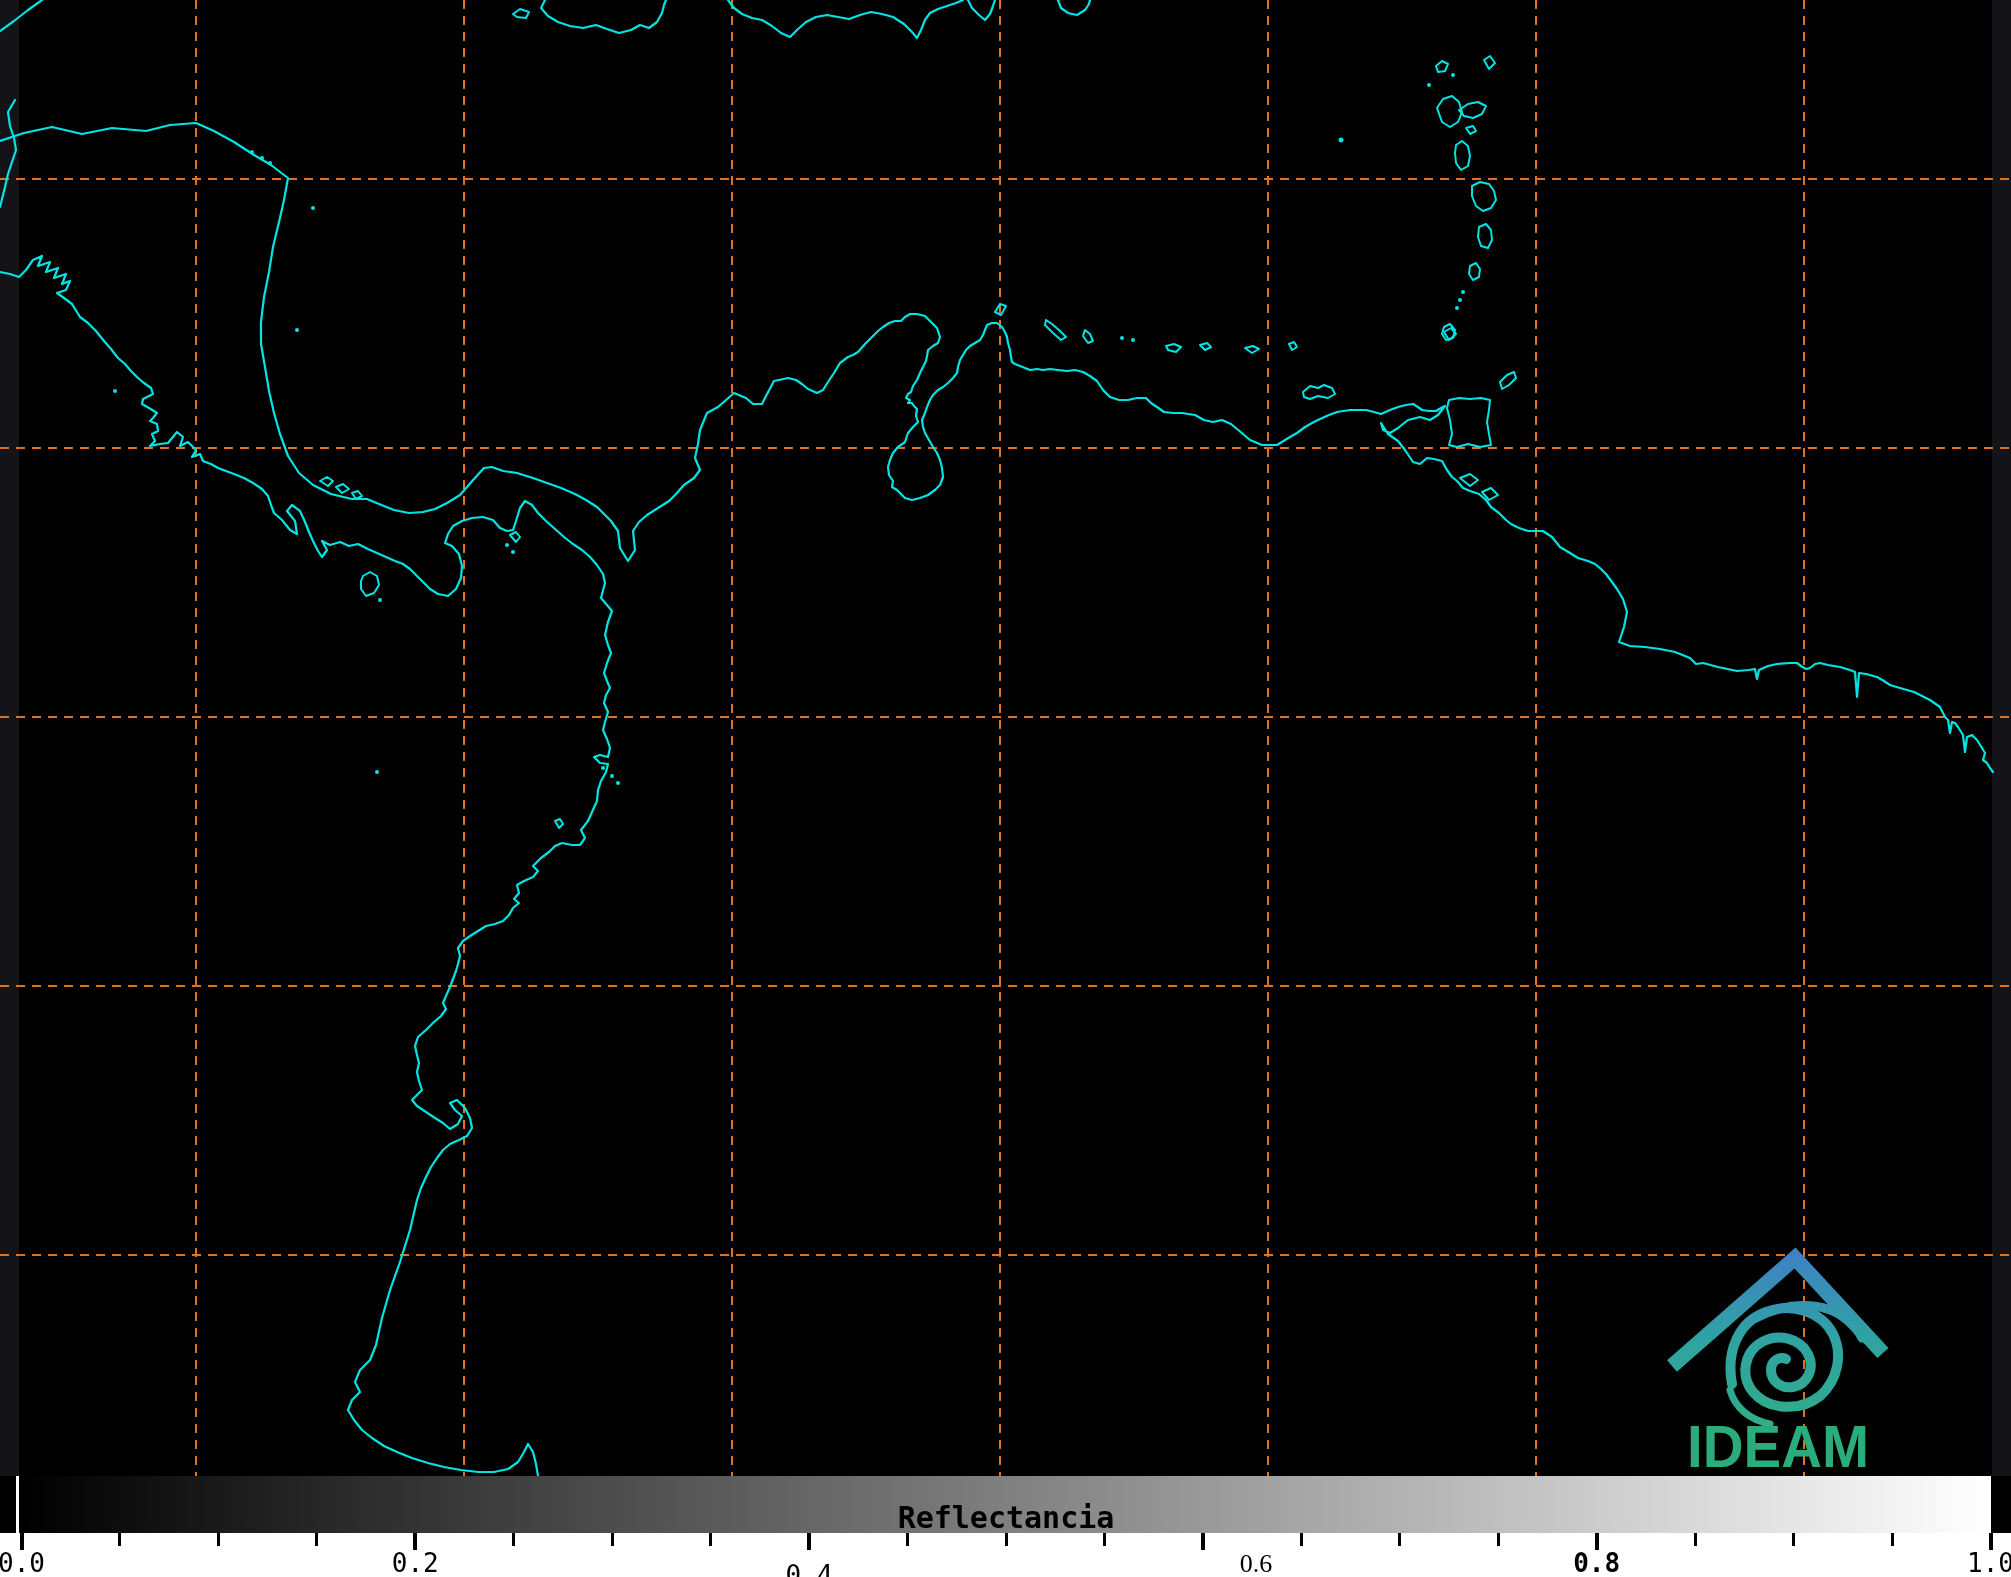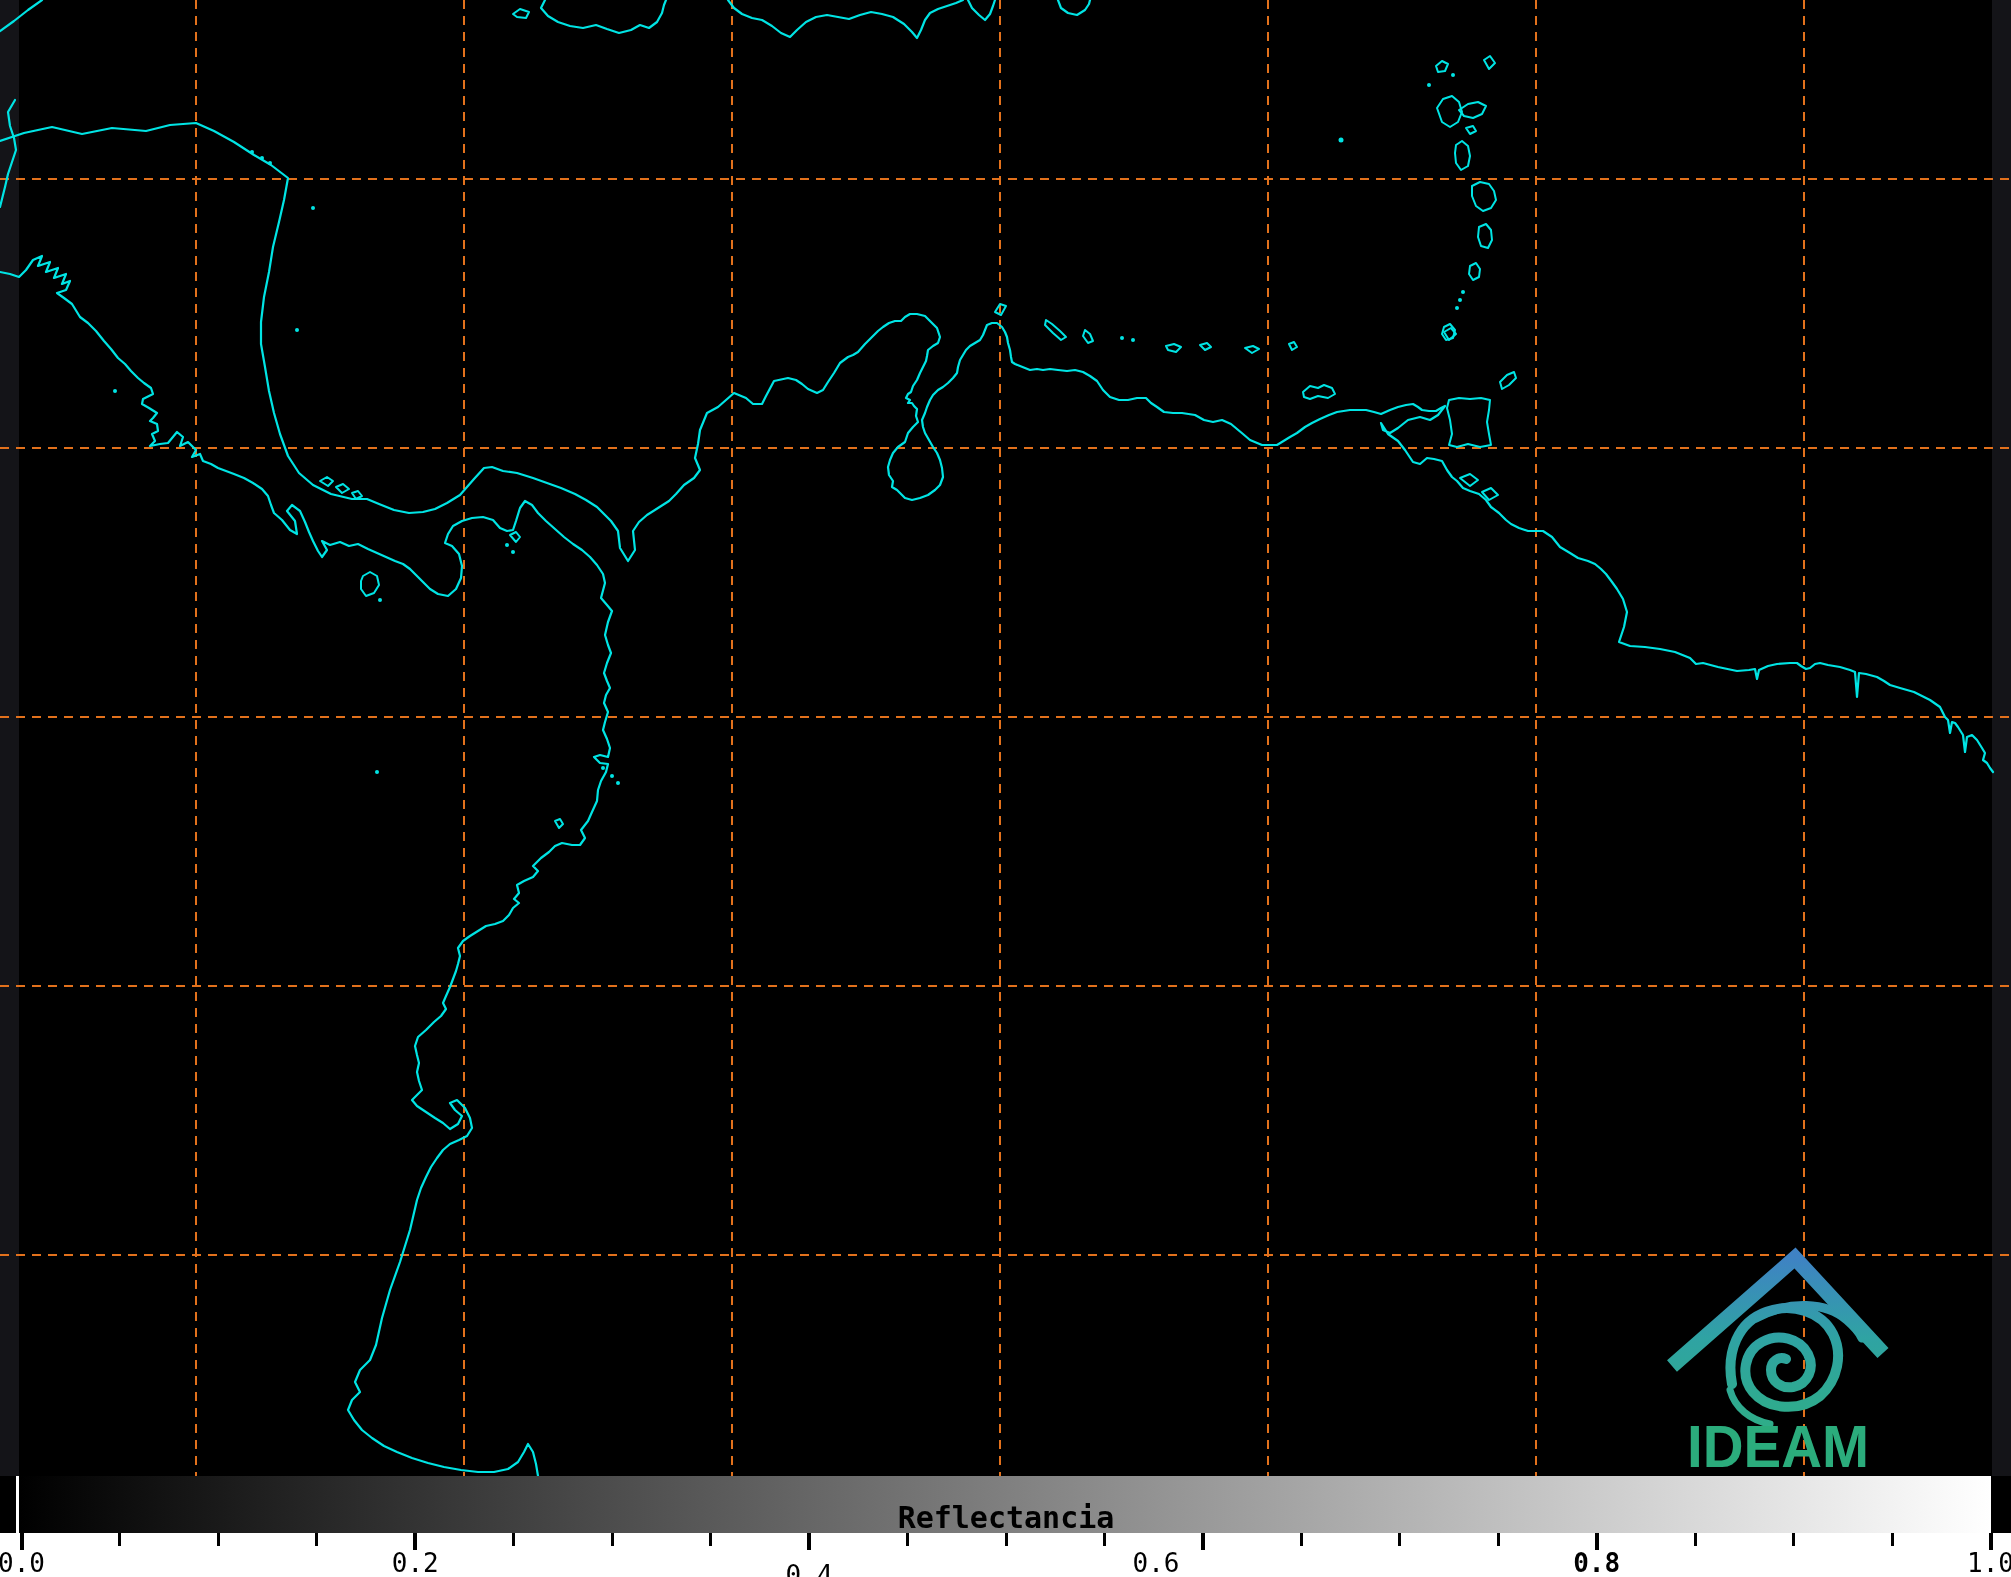--- a/index.html
+++ b/index.html
@@ -145,18 +145,18 @@
       <div class="tick minor" style="left: 1398.3px;"></div>
       <div class="tick minor" style="left: 1496.75px;"></div>
       <div class="tick major" style="left: 1594.7px;"></div>
       <div class="tick minor" style="left: 1693.65px;"></div>
       <div class="tick minor" style="left: 1792.1px;"></div>
       <div class="tick minor" style="left: 1890.55px;"></div>
       <div class="tick major" style="left: 1988.5px;"></div>
       <div class="tick-label" style="left: 21.5px;">0.0</div>
       <div class="tick-label" style="left: 415.3px;">0.2</div>
       <div class="tick-label" style="left: 809.1px; margin-top: 12px;">0.4</div>
-      <div class="tick-label" style="left: 1156px;">0.6</div>
+      <div class="tick-label" style="left: 1256px; font-family: Liberation Serif, serif;">0.6</div>
       <div class="tick-label" style="left: 1596.7px; font-weight: bold;">0.8</div>
       <div class="tick-label" style="left: 1990.5px;">1.0</div>
     </div>
 
 </div>
 
 </body></html>

